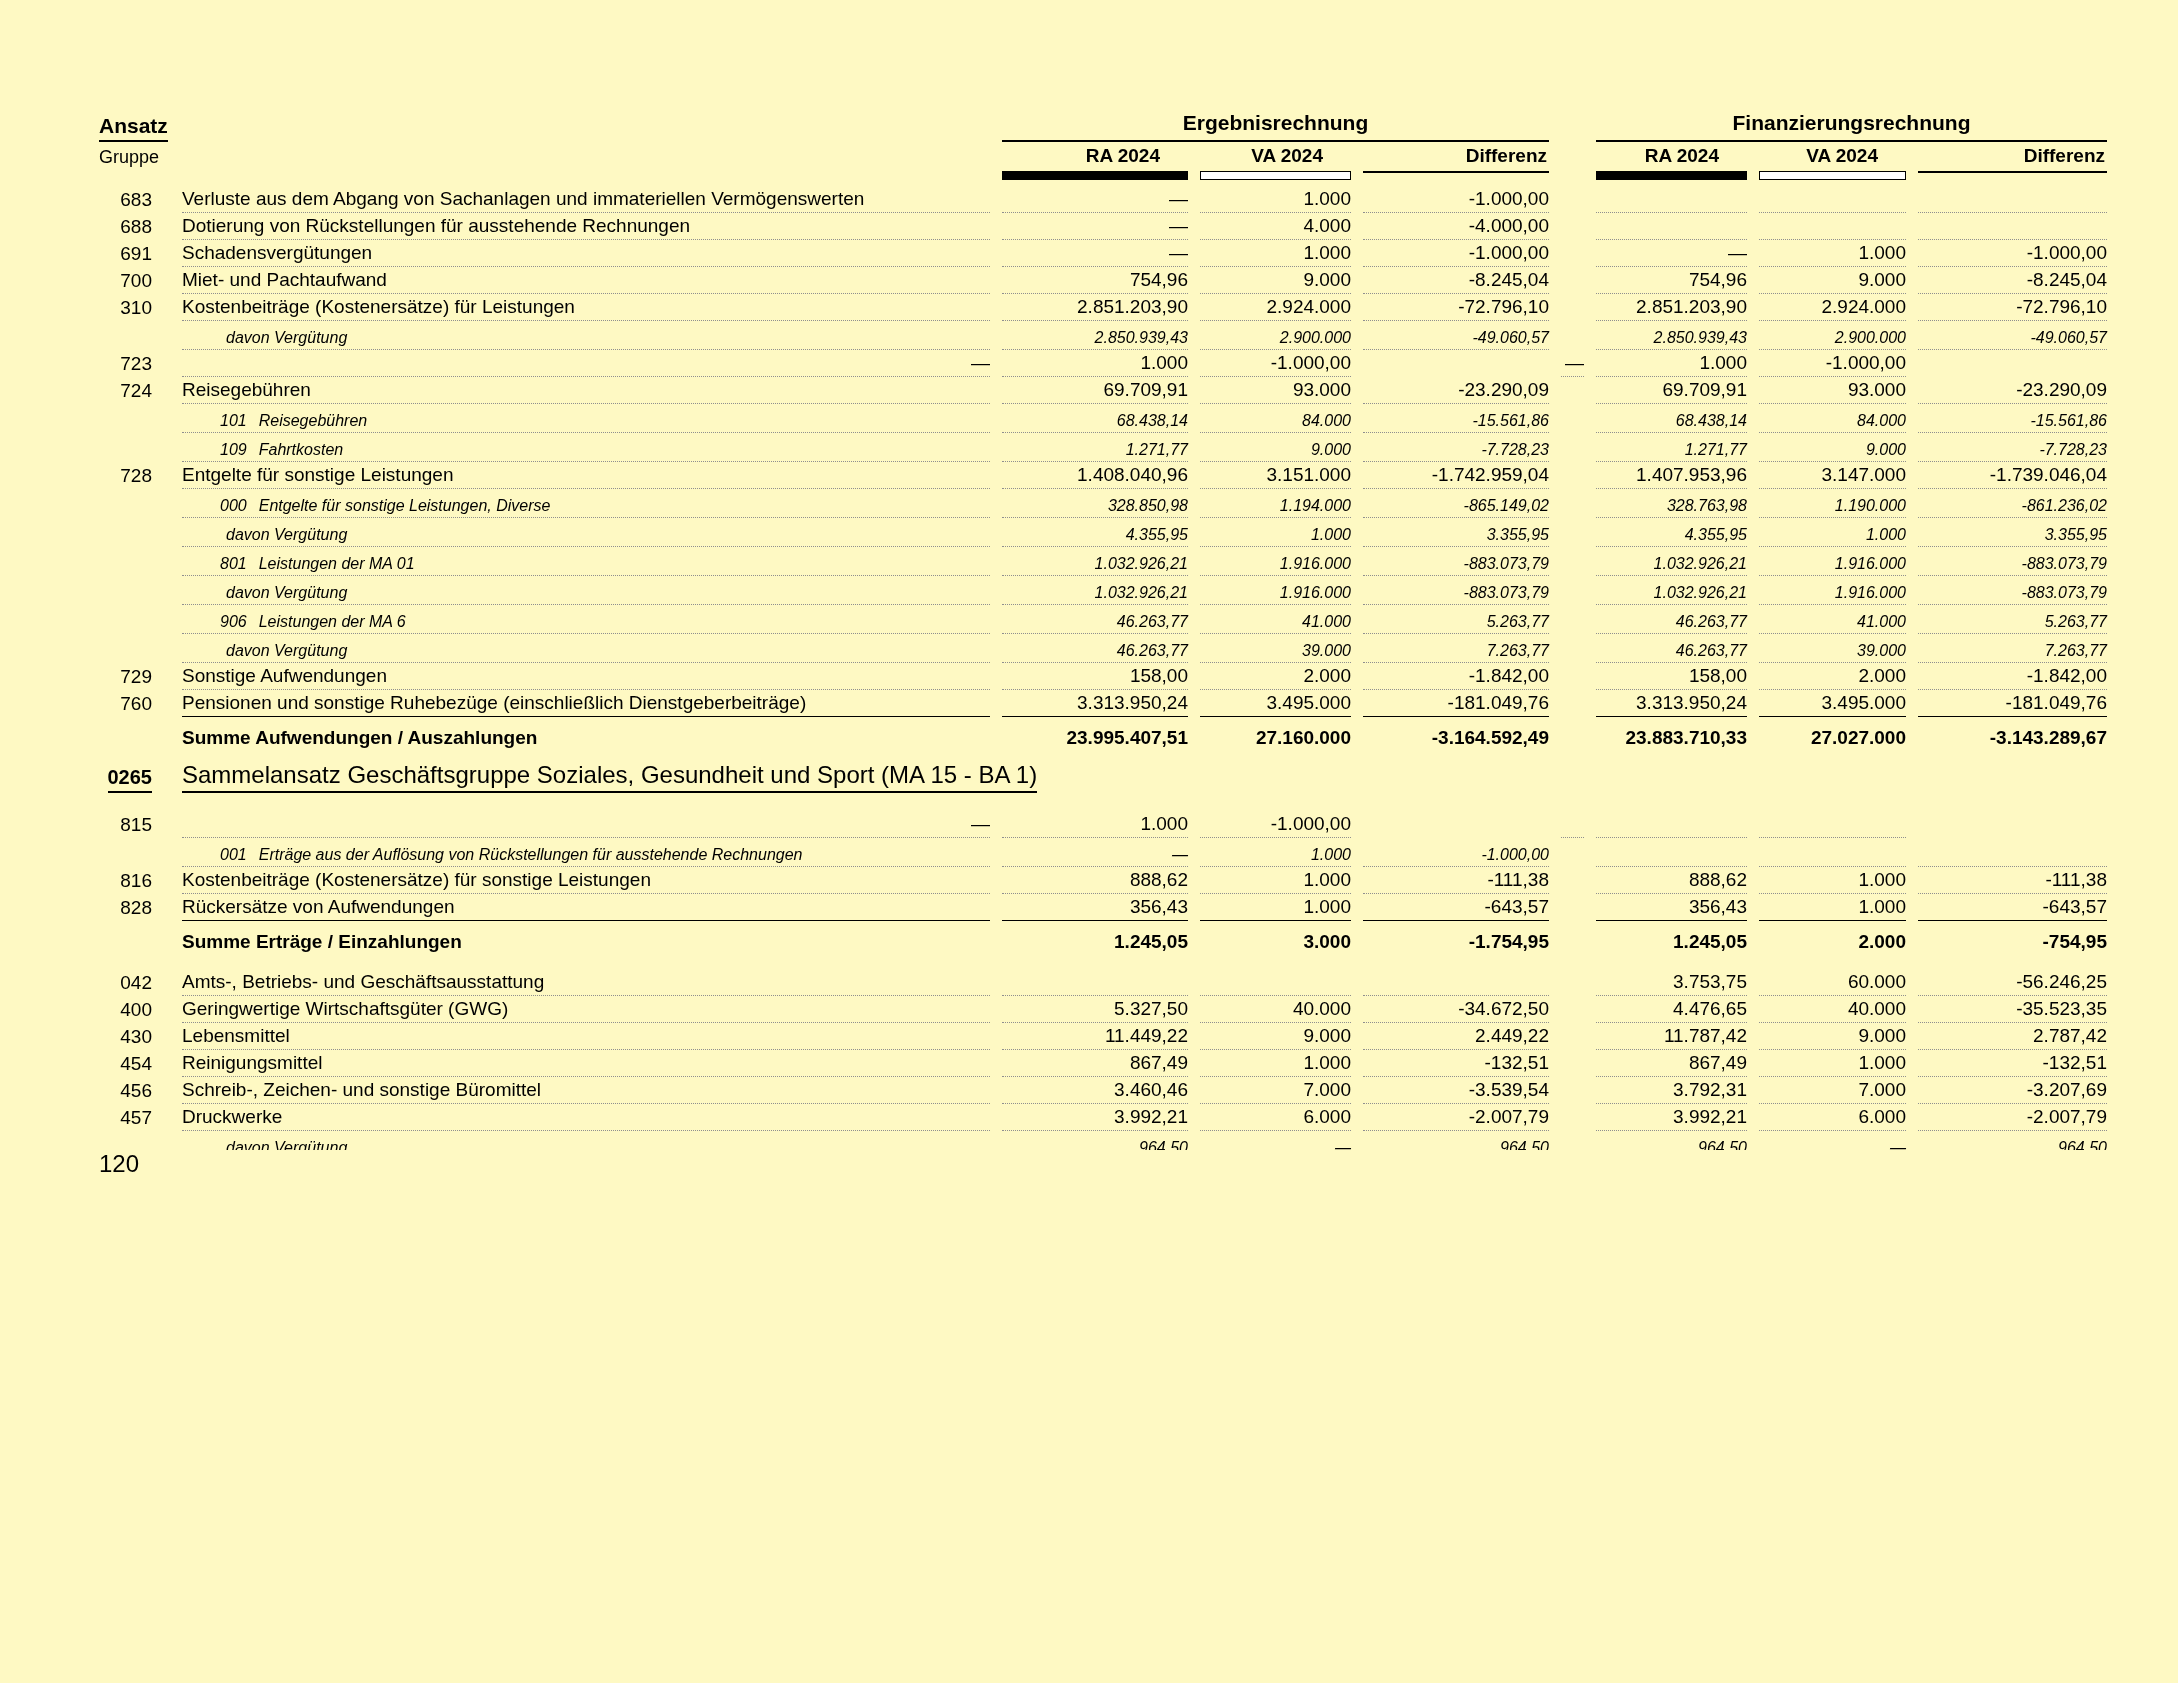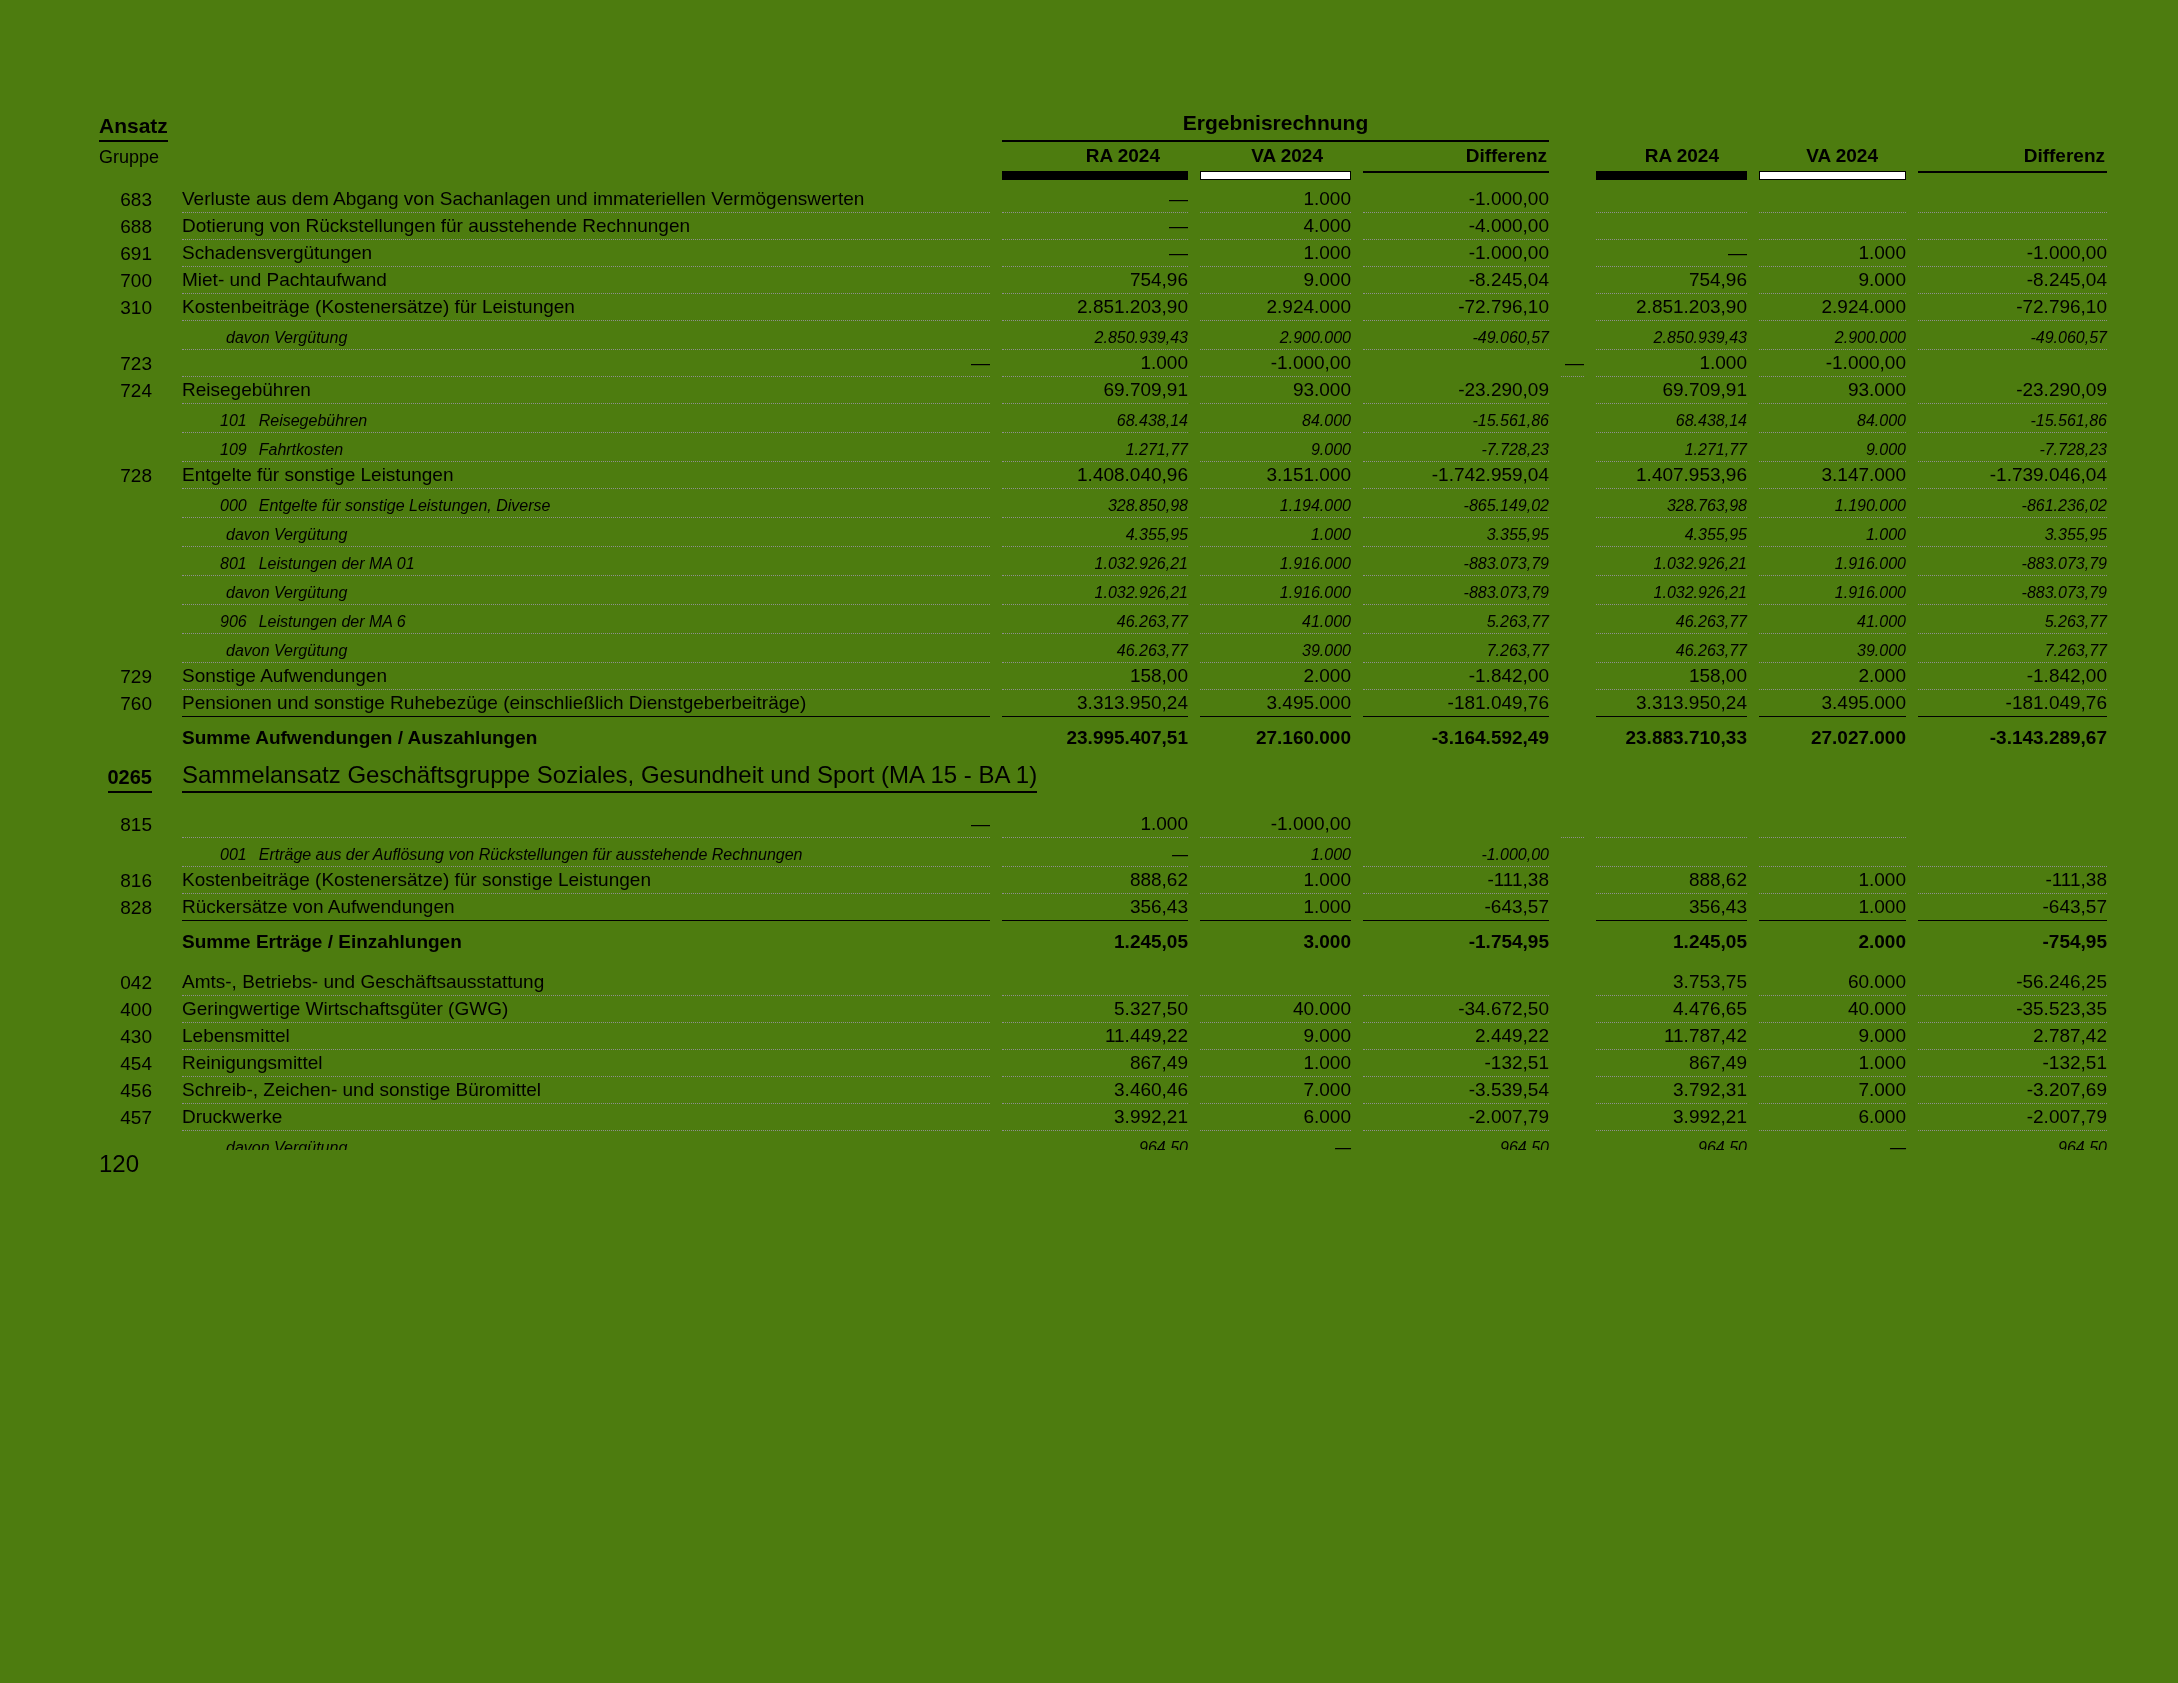--- a/index.html
+++ b/index.html
@@ -1,17 +1,17 @@
 <!DOCTYPE html>
 <html><head>
 <meta charset="utf-8">
 <style>
   html,body{margin:0;padding:0;background:#ffffff;}
   body{width:2178px;height:1683px;position:relative;font-family:"Liberation Sans","DejaVu Sans",sans-serif;color:#000;}
-  .page{position:absolute;inset:0;background:#4d7c0f;overflow:hidden;}
+  .page{position:absolute;inset:0;background:#fef9c3;overflow:hidden;}
   .content{margin-left:99px;width:2008px;padding-top:111px;}
 
   :root{--cols:71px 808px 186px 151px 186px 23px 151px 147px 189px;}
   .grid{display:grid;grid-template-columns:var(--cols);column-gap:12px;}
 
   
   .hdr1{align-items:end;margin-bottom:3px;}
   .ansatz-wrap{grid-column:1/3;}
   .ansatz{font-weight:bold;font-size:21px;display:inline-block;border-bottom:2.5px solid #000;padding-bottom:2px;}
   .gt1{grid-column:3/6;}
@@ -61,20 +61,21 @@
 <body>
 
 <div class="page">
   <div class="content">
 
     <div class="grid hdr1">
       <div class="ansatz-wrap">
         <span class="ansatz">Ansatz</span>
       </div>
       <div class="group-title gt1">Ergebnisrechnung</div>
+      <div class="group-title gt2">Finanzierungsrechnung</div>
     </div>
 
     <div class="grid hdr2">
       <div class="gruppe">Gruppe</div>
 
       <div class="col-head ch1 ra">
         <span class="lbl">RA 2024</span>
         <div class="bar solid"></div>
       </div>
       <div class="col-head ch2 va">

